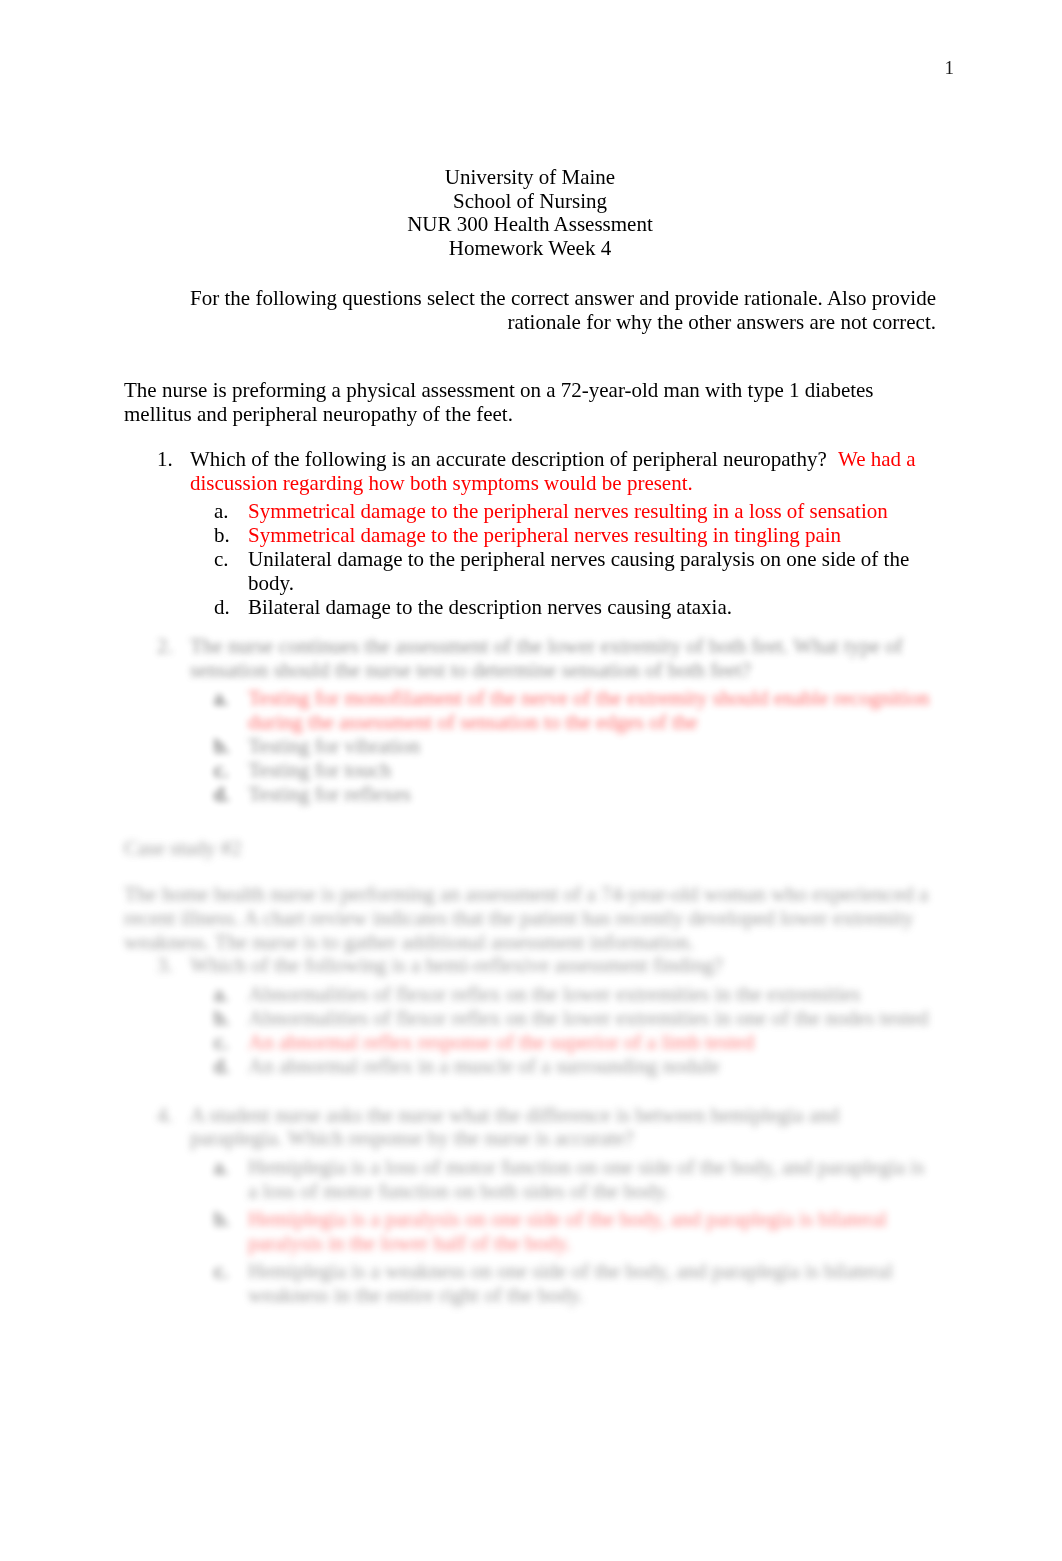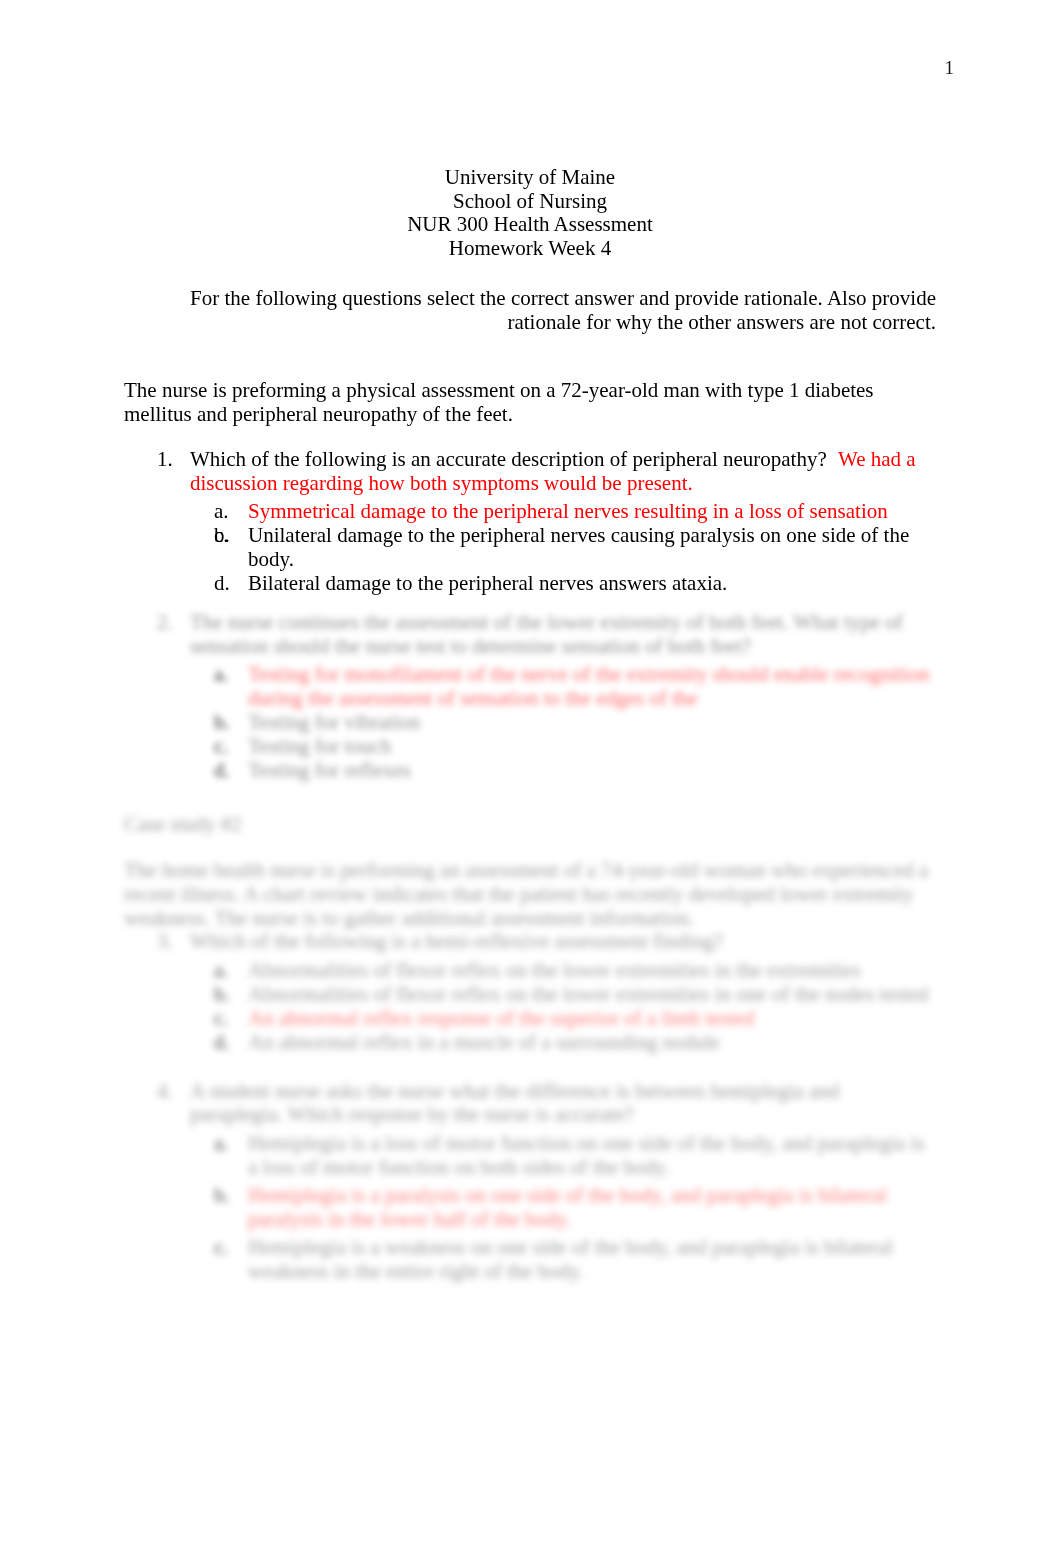--- a/index.html
+++ b/index.html
@@ -146,28 +146,29 @@
         <span>Which of the following is an accurate description of peripheral neuropathy?</span>
         <span class="red" style="margin-left:6px;">We had a discussion regarding how both symptoms would be present.</span>
 
         <ol class="sublist">
           <li class="option">
             <span class="onum">a.</span>
             <span class="red">Symmetrical damage to the peripheral nerves resulting in a loss of sensation</span>
           </li>
           <li class="option">
             <span class="onum">b.</span>
+            <span class="red">Symmetrical damage to the peripheral nerves resulting in tingling pain</span>
           </li>
           <li class="option">
             <span class="onum">c.</span>
             <span class="black">Unilateral damage to the peripheral nerves causing paralysis on one side of the body.</span>
           </li>
           <li class="option">
             <span class="onum">d.</span>
-            <span class="black">Bilateral damage to the peripheral nerves answers ataxia.</span>
+            <span class="black">Bilateral damage to the description nerves causing ataxia.</span>
           </li>
         </ol>
       </li>
     </ol>
 
     <div class="spacer-sm"></div>
 
     <ol class="qlist blurred">
       <li class="question">
         <span class="qnum black">2.</span>

